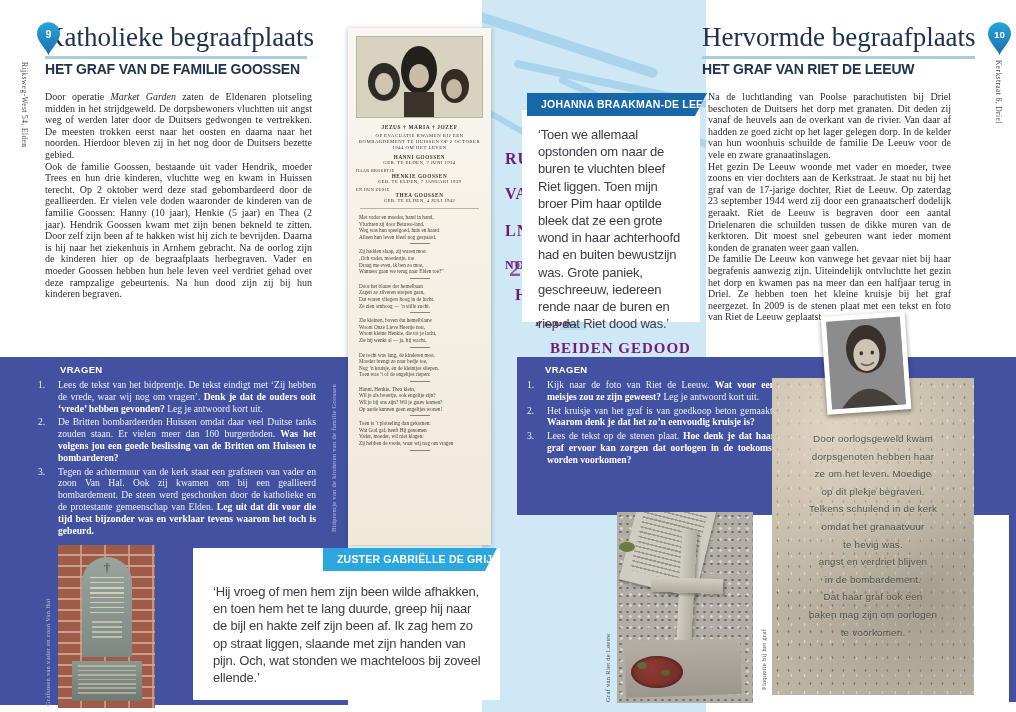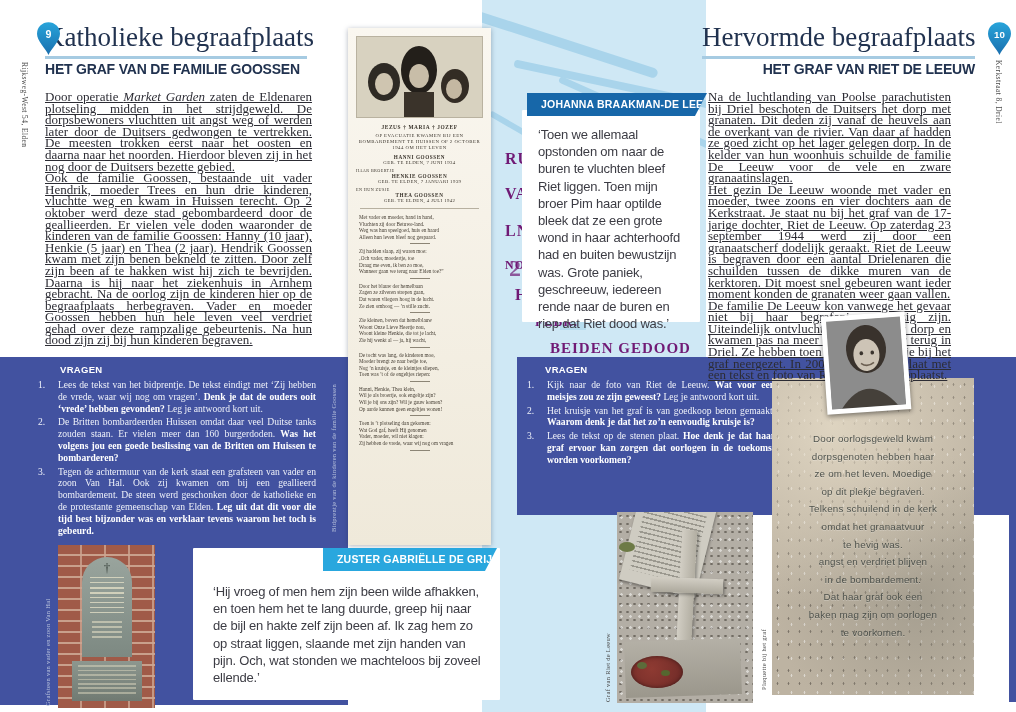--- a/index.html
+++ b/index.html
@@ -11,21 +11,21 @@
   #cyan-band{left:482px;top:0;width:224px;height:712px;background:#cfe8f5;z-index:1;overflow:hidden;}
   .leaf{position:absolute;background:#a9d4eb;border-radius:8px;}
   .cross-v{position:absolute;background:#b7dcee;}
   .frag{position:absolute;font-family:Liberation Serif, serif;font-weight:bold;color:#701a75;letter-spacing:1px;margin-left:19px;}
 
   
   .page-title{font-family:"Liberation Serif",serif;font-size:27px;color:#21324f;white-space:nowrap;z-index:5;}
   .title-rule{height:3px;background:#a6cbe2;z-index:5;}
   .page-sub{font-family:"Liberation Sans",sans-serif;font-weight:bold;font-size:14px;color:#21324f;
             letter-spacing:-0.2px;white-space:nowrap;z-index:5;}
-  .body-col{font-size:13px;line-height:11.6px;text-align:justify;z-index:5;text-decoration:underline;}
+  .body-col{font-size:10px;line-height:11.6px;text-align:justify;z-index:5;}
   .body-col .para{margin:0;}
   .it{font-style:italic;}
   .bd{font-weight:bold;}
 
   
   .pin{width:23px;height:34px;z-index:6;}
   .pin svg{display:block;}
   .addr{font-size:7.5px;color:#4a4a4a;writing-mode:vertical-rl;letter-spacing:0.4px;z-index:6;}
 
   
@@ -259,21 +259,21 @@
             <div class="vline">Vader, moeder, wil niet klagen:</div>
             <div class="vline">Zij hebben de vrede, waar wij nog om vragen</div>
             <div class="vdiv"></div>
           </div>
         </div>
     </div>
   </div>
 
   <div class="abs page-title" style="left:702px;top:22px;width:273px;text-align:right;">Hervormde begraafplaats</div>
   <div class="abs title-rule" style="left:702px;top:56px;width:273px;"></div>
-  <div class="abs page-sub" style="left:702px;top:61px;width:273px;text-align:right;">HET GRAF VAN RIET DE LEEUW</div>
+  <div class="abs page-sub" style="left:702px;top:61px;width:273px;text-align:left;">HET GRAF VAN RIET DE LEEUW</div>
 
   <div class="abs pin" style="left:988px;top:22px;">
     <svg width="23" height="34" viewBox="0 0 26 38">
       <path d="M13 37 C10 30 0 21 0 13 A13 13 0 1 1 26 13 C26 21 16 30 13 37 Z" fill="url(#pg)"></path>
       <text x="13" y="18" text-anchor="middle" font-family="Liberation Sans,sans-serif" font-size="11" font-weight="bold" fill="#fff">10</text>
     </svg>
   </div>
   <div class="abs addr" style="left:994px;top:60px;height:150px;">Kerkstraat 8, Driel</div>
 
   <div class="abs body-col" style="left:708px;top:91px;width:243px;">

